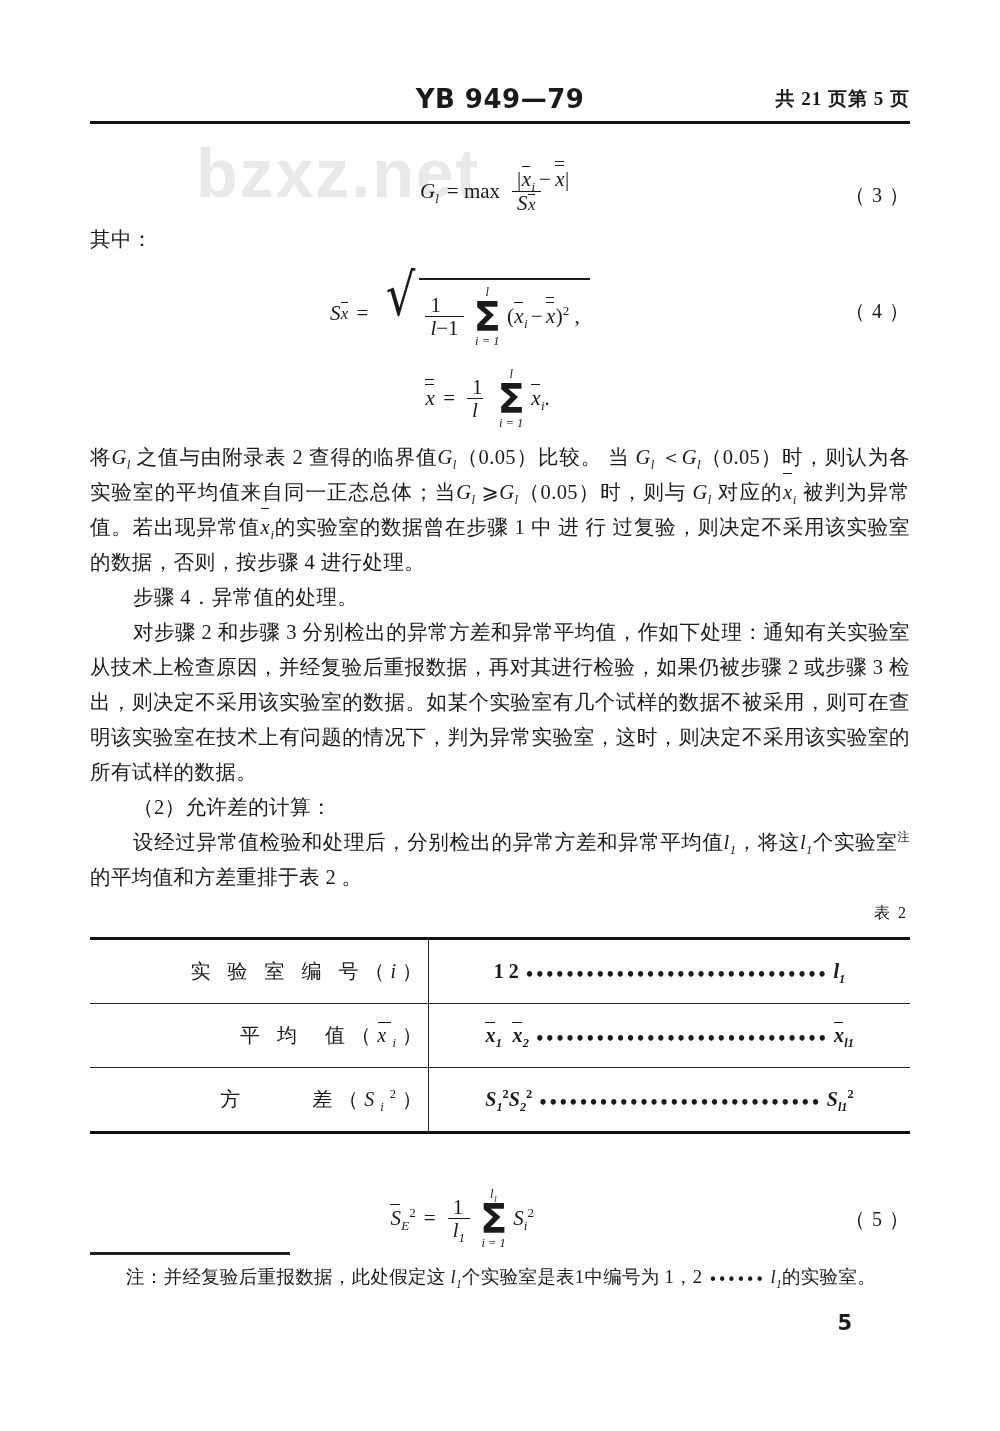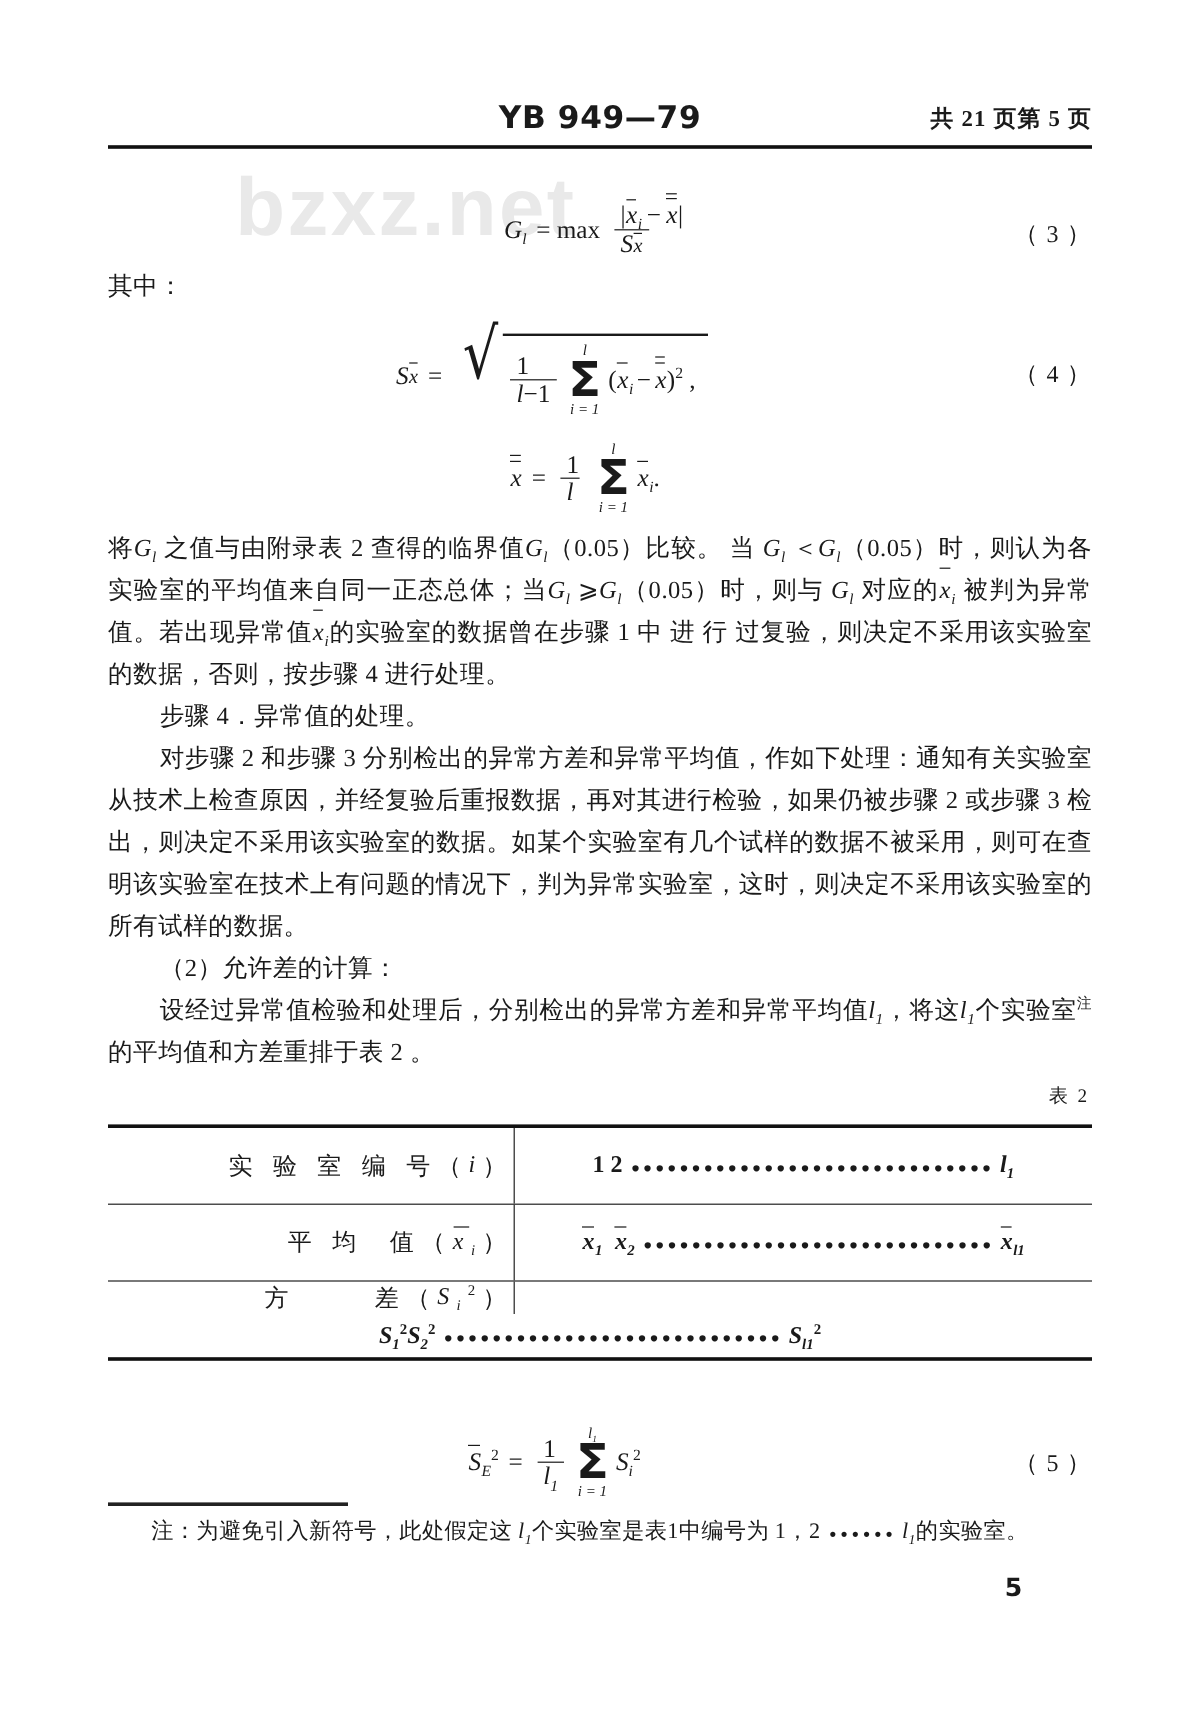--- a/index.html
+++ b/index.html
@@ -182,21 +182,21 @@
     z-index: 2;
     border-top: 3.5px solid #111;
     border-bottom: 3.5px solid #111;
   }
   .trow {
     display: flex;
     align-items: stretch;
     height: 63px;
     border-bottom: 1.6px solid #222;
   }
-  .trow.last { border-bottom: none; flex-direction: column; }
+  .trow.last { border-bottom: none; }
   .tc-l {
     width: 338px;
     display: flex;
     align-items: center;
     justify-content: flex-end;
     border-right: 1.6px solid #222;
     font-size: 20px;
     letter-spacing: 6px;
   }
   .tc-r {
@@ -389,18 +389,18 @@
       <span class="lim mi">l<sub>1</sub></span>
       <span class="sig">Σ</span>
       <span class="lim">i = 1</span>
     </span>
     <span class="mi">S<sub>i</sub><sup class="up">2</sup></span>
   </div>
   <div class="eqno" style="top:1206px;">（ 5 ）</div>
 
   <div class="fn-rule"></div>
   <div class="fn">
-    <span>注：为避免引入新符号，此处假定这</span> <span class="mi">l<sub>1</sub></span><span>个实验室是表1中编号为 1，2</span><span class="dots">••••••</span><span class="mi">l<sub>1</sub></span><span>的实验室。</span>
+    <span>注：并经复验后重报数据，此处假定这</span> <span class="mi">l<sub>1</sub></span><span>个实验室是表1中编号为 1，2</span><span class="dots">••••••</span><span class="mi">l<sub>1</sub></span><span>的实验室。</span>
   </div>
 
   <div class="pageno">5</div>
 
 </div>
 
 </body></html>

